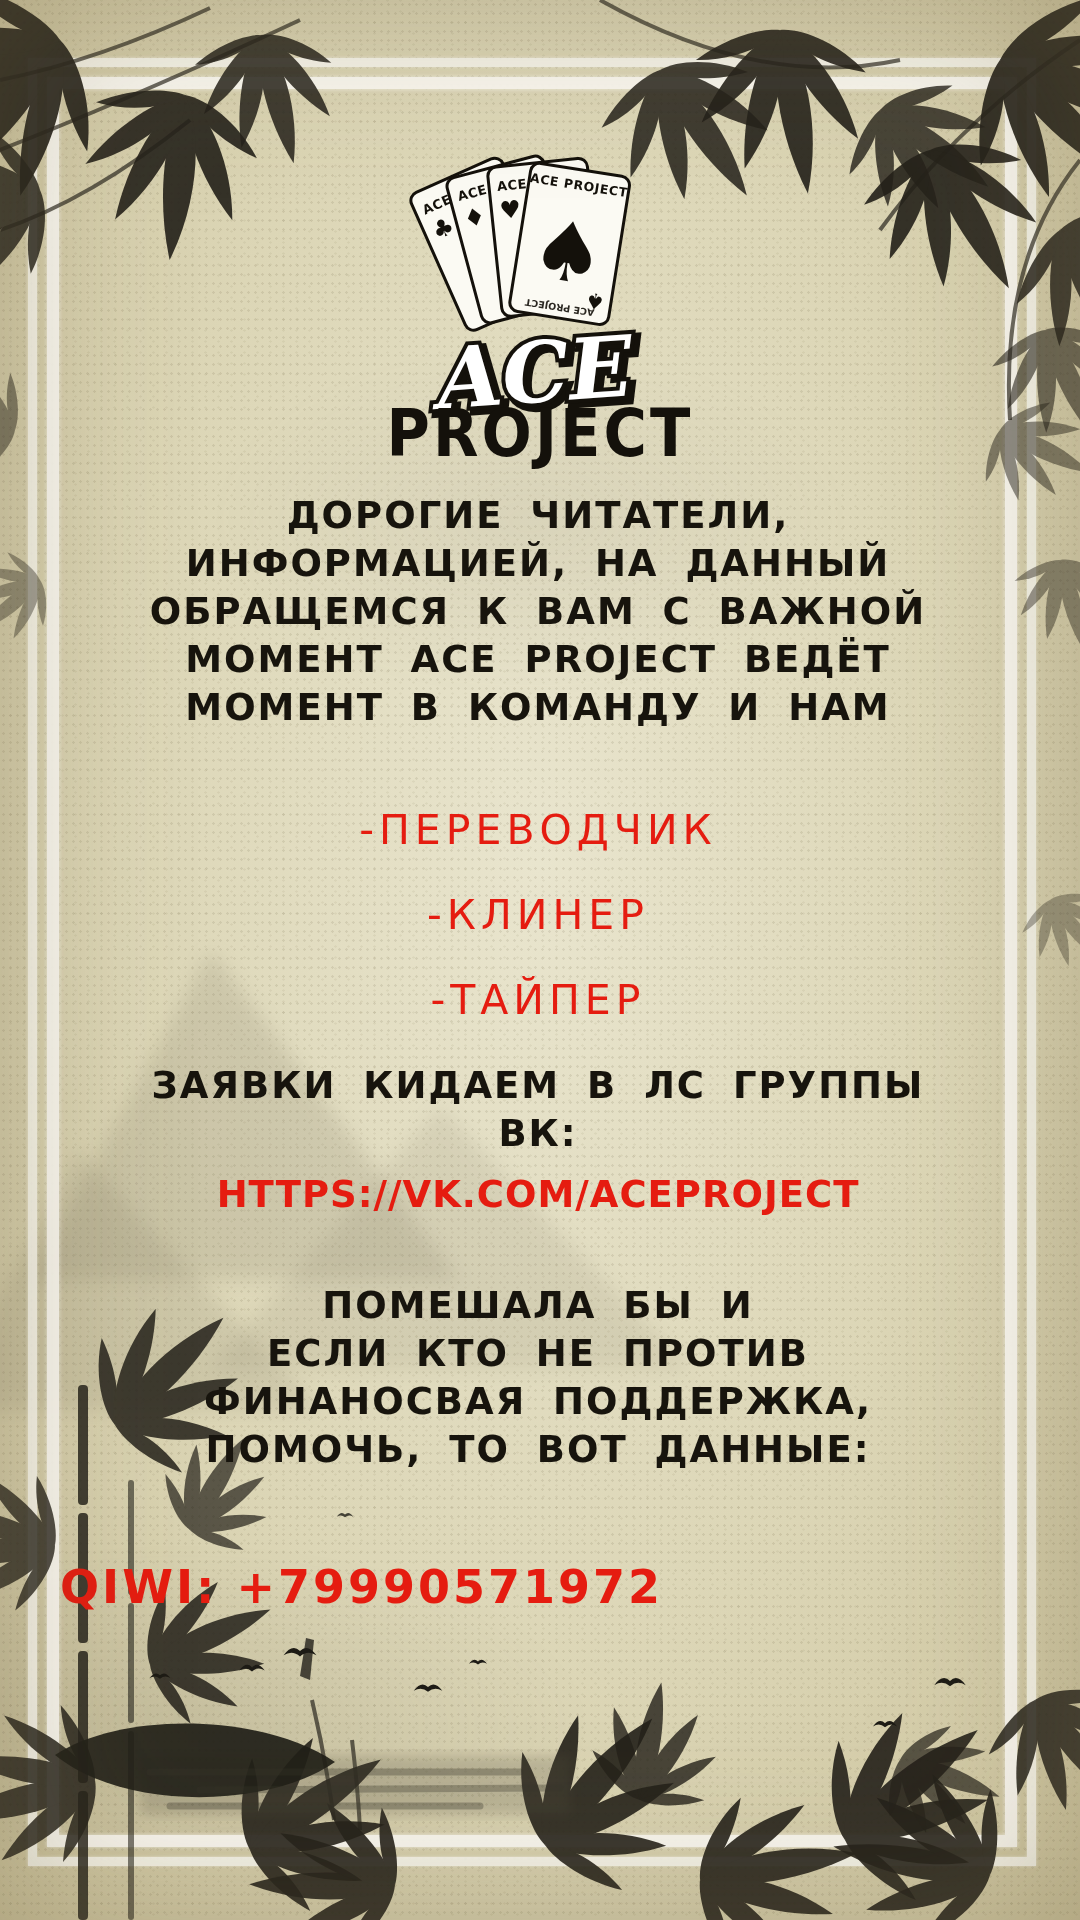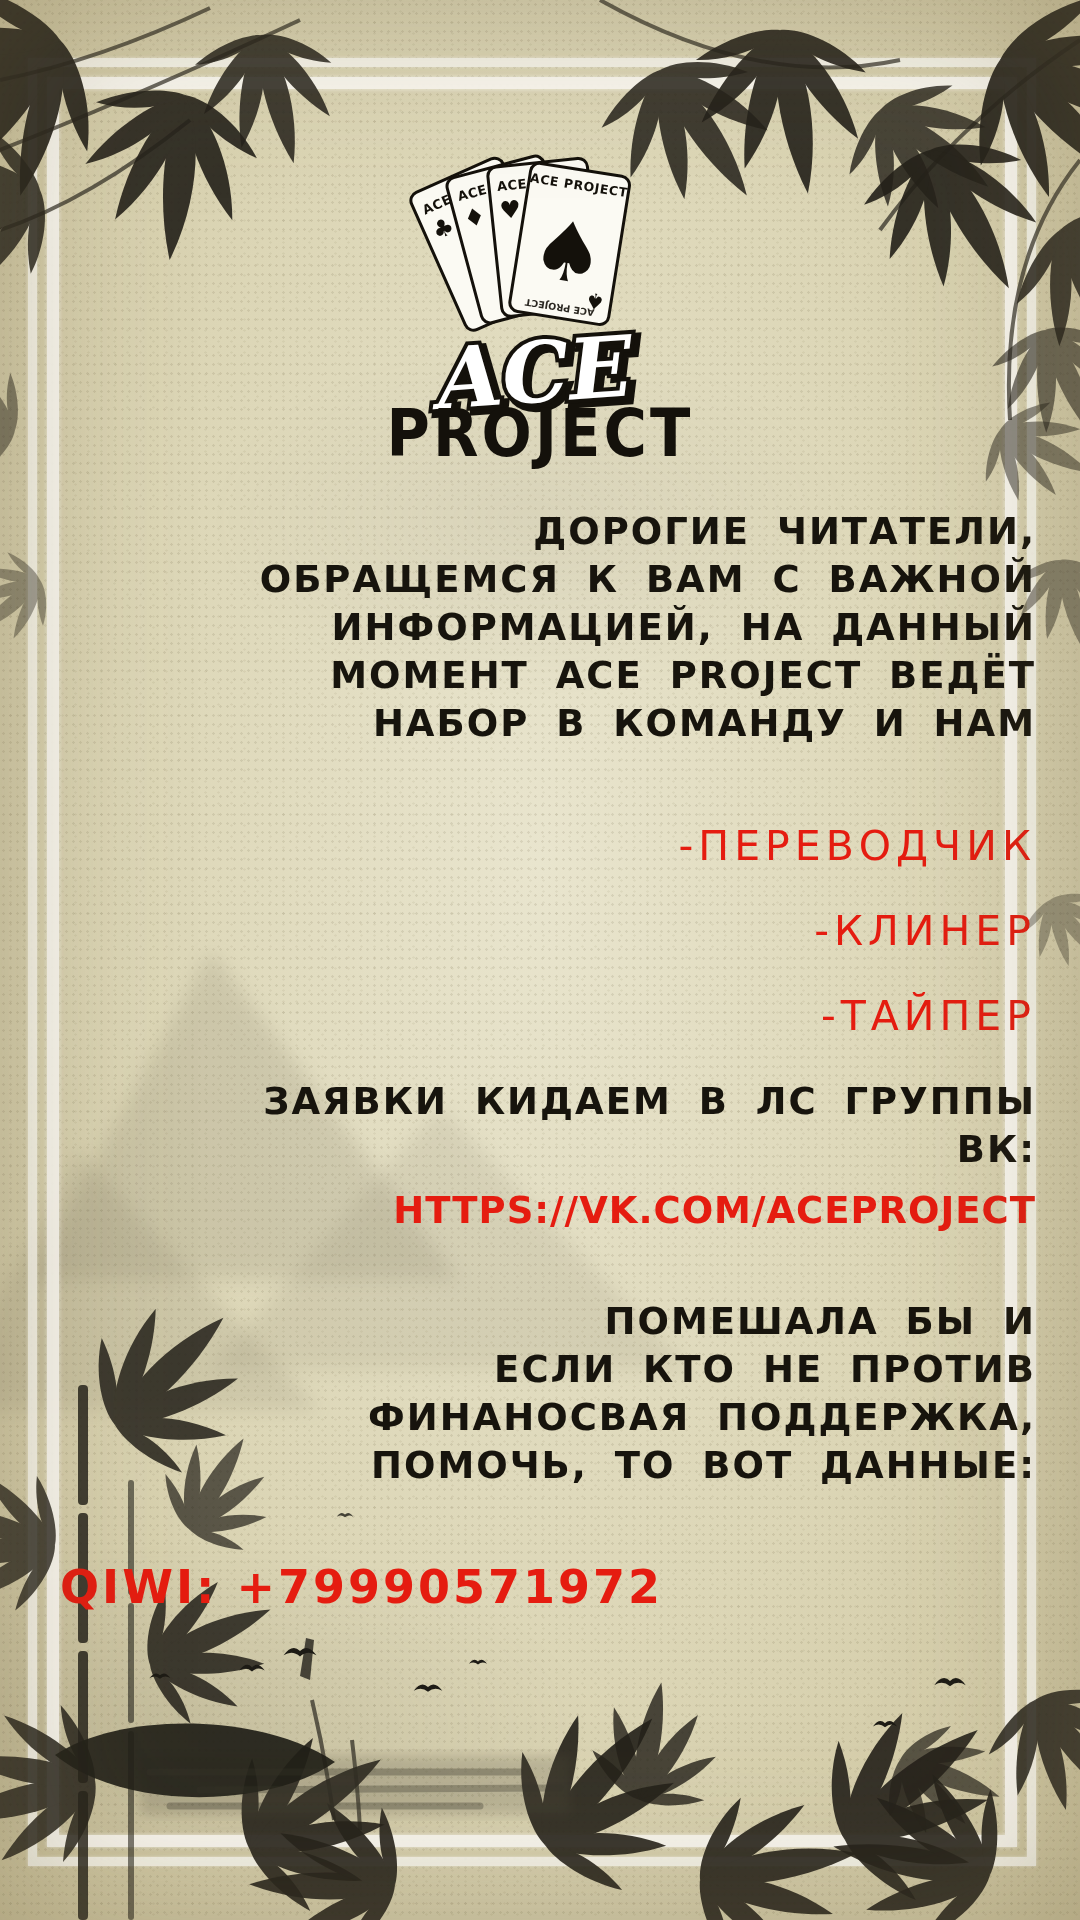--- a/index.html
+++ b/index.html
@@ -40,21 +40,21 @@
   .suit-sm{font-size:24px; fill:#14110b;}
   .card-title{font-family:"DejaVu Sans",sans-serif; font-weight:bold; font-size:12.5px; fill:#14110b; letter-spacing:.6px;}
   .big-suit{font-size:82px; fill:#14110b;}
   .inv-title{font-family:"DejaVu Sans",sans-serif; font-weight:bold; font-size:9.5px; fill:#14110b;}
   .inv-suit{font-size:22px; fill:#14110b;}
   .script-ace{position:absolute; top:314px; left:50%; margin-left:-155px; width:300px; height:112px;}
   .script-ace text{font-family:"DejaVu Serif",serif; font-style:italic; font-weight:bold; font-size:84px; text-anchor:middle;}
   .wordmark{position:absolute; top:408px; left:0; right:0; text-align:center;
     font-weight:bold; font-size:58px; line-height:52px; letter-spacing:3px; color:#14110b; transform:scale(1.02,1.12);}
   
-  .block{position:absolute; left:60px; right:44px; text-align:right;margin-top:16px;}
+  .block{position:absolute; left:60px; right:64px; text-align:center;}
   .ln{font-weight:bold; font-size:37px; line-height:48px; letter-spacing:2px; word-spacing:12px; color:#17140d;}
   .intro{top:492px;}
   .vacancies{top:808px;}
   .vac{font-weight:normal; font-size:41px; line-height:44px; letter-spacing:5px; color:#e51c10; margin-bottom:41px;}
   .apply{top:1062px;}
   .vk-link{font-weight:bold; font-size:37px; line-height:50px; letter-spacing:1px; color:#e51c10; margin-top:12px;}
   .support{top:1282px;}
   .qiwi{position:absolute; top:1562px; left:60px; right:60px; text-align:left;
     font-weight:bold; font-size:46px; line-height:50px; letter-spacing:3px; color:#e51c10;}
   .vignette{position:absolute; inset:0; box-shadow:inset 0 0 180px rgba(110,95,60,.35); pointer-events:none;}
@@ -196,24 +196,24 @@
 
   <svg class="script-ace" viewBox="0 0 300 112">
     <text x="154" y="92" fill="#14110b" stroke="#14110b" stroke-width="10" transform="rotate(-4 150 60)">ACE</text>
     <text x="150" y="88" fill="#ffffff" stroke="#14110b" stroke-width="8" paint-order="stroke" transform="rotate(-4 150 60)">ACE</text>
   </svg>
 
   <div class="wordmark">PROJECT</div>
 
   <div class="block intro">
     <div class="ln">ДОРОГИЕ ЧИТАТЕЛИ,</div>
+    <div class="ln">ИНФОРМАЦИЕЙ, НА ДАННЫЙ</div>
     <div class="ln">ОБРАЩЕМСЯ К ВАМ С ВАЖНОЙ</div>
-    <div class="ln">ИНФОРМАЦИЕЙ, НА ДАННЫЙ</div>
     <div class="ln">МОМЕНТ ACE PROJECT ВЕДЁТ</div>
-    <div class="ln">НАБОР В КОМАНДУ И НАМ</div>
+    <div class="ln">МОМЕНТ В КОМАНДУ И НАМ</div>
   </div>
 
   <div class="block vacancies">
     <div class="vac">-ПЕРЕВОДЧИК</div>
     <div class="vac">-КЛИНЕР</div>
     <div class="vac">-ТАЙПЕР</div>
   </div>
 
   <div class="block apply">
     <div class="ln">ЗАЯВКИ КИДАЕМ В ЛС ГРУППЫ</div>

